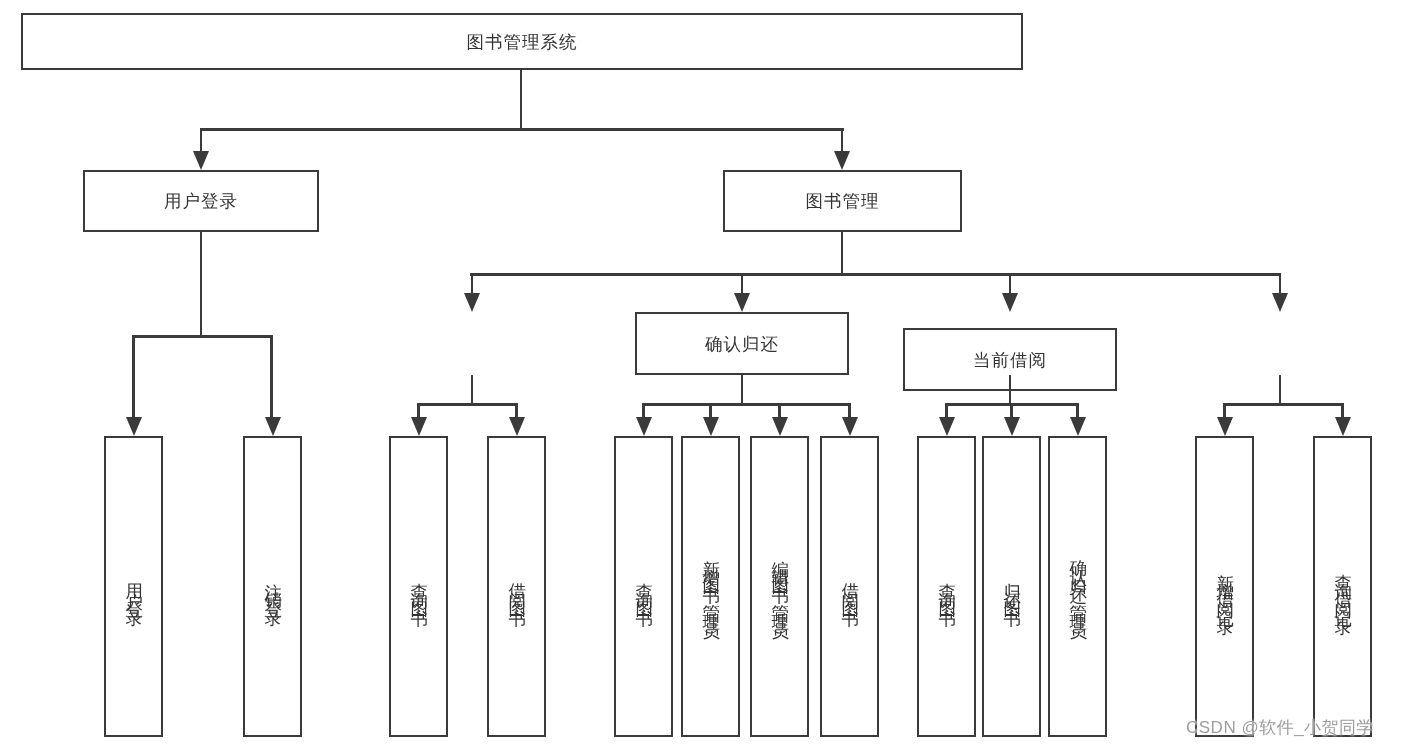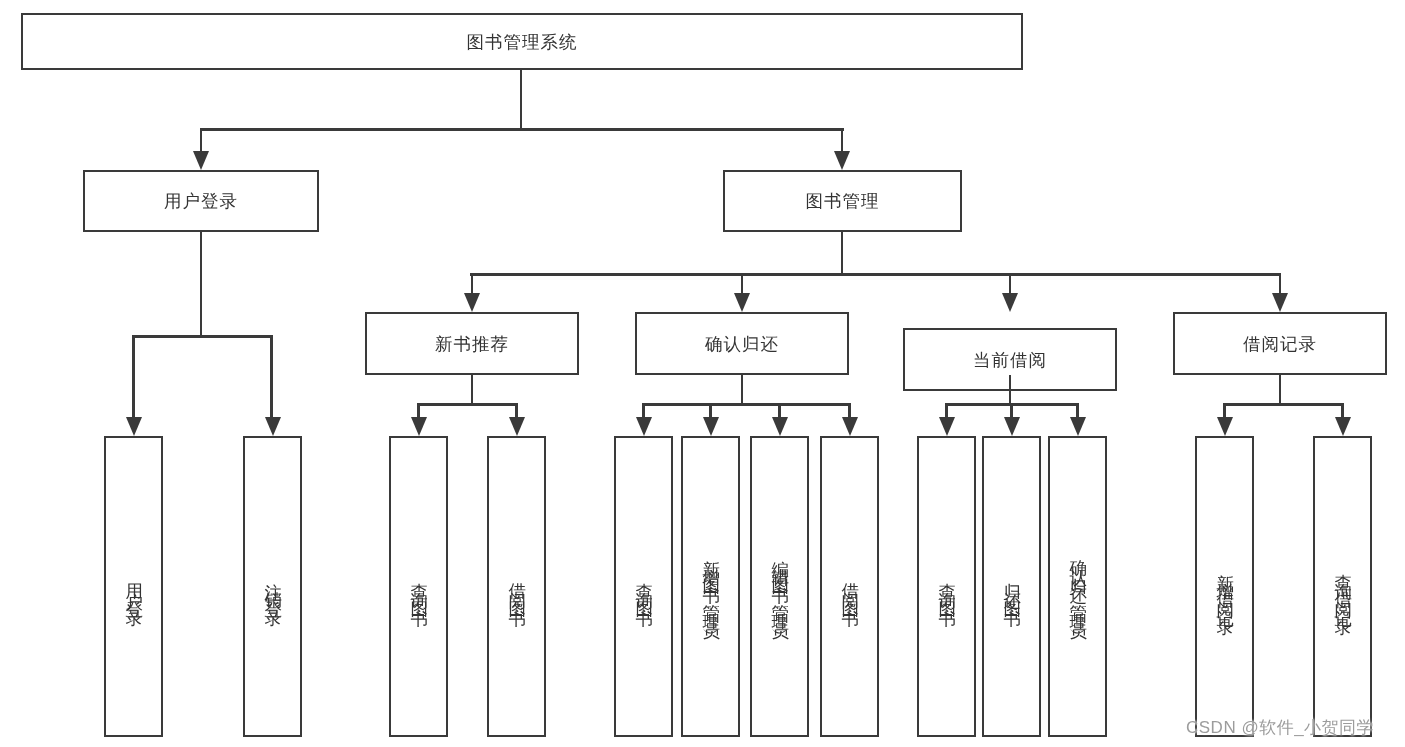--- a/index.html
+++ b/index.html
@@ -91,31 +91,25 @@
   <div class="hline" style="left:470px;top:273px;width:811px"></div>
   <div class="vline" style="left:470.75px;top:273px;height:22px"></div>
   <div class="vline" style="left:740.75px;top:273px;height:22px"></div>
   <div class="vline" style="left:1008.75px;top:273px;height:22px"></div>
   <div class="vline" style="left:1278.75px;top:273px;height:22px"></div>
   <div class="arrow" style="left:464px;top:293px"></div>
   <div class="arrow" style="left:734px;top:293px"></div>
   <div class="arrow" style="left:1002px;top:293px"></div>
   <div class="arrow" style="left:1272px;top:293px"></div>
 
-  <div class="box h" style="left:365px;top:312px;width:214px;height:63px">
-    <span>新书推荐</span>
-  </div>
   <div class="box h" style="left:635px;top:312px;width:214px;height:63px">
     <span>确认归还</span>
   </div>
   <div class="box h" style="left:903px;top:328px;width:214px;height:63px">
     <span>当前借阅</span>
-  </div>
-  <div class="box h" style="left:1173px;top:312px;width:214px;height:63px">
-    <span>借阅记录</span>
   </div>
 
   <div class="vline" style="left:470.75px;top:375px;height:30px"></div>
   <div class="hline" style="left:417px;top:403px;width:101px"></div>
   <div class="vline" style="left:417.25px;top:403px;height:16px"></div>
   <div class="vline" style="left:515.25px;top:403px;height:16px"></div>
   <div class="arrow" style="left:410.5px;top:417px"></div>
   <div class="arrow" style="left:508.5px;top:417px"></div>
 
   <div class="vline" style="left:740.75px;top:375px;height:30px"></div>

